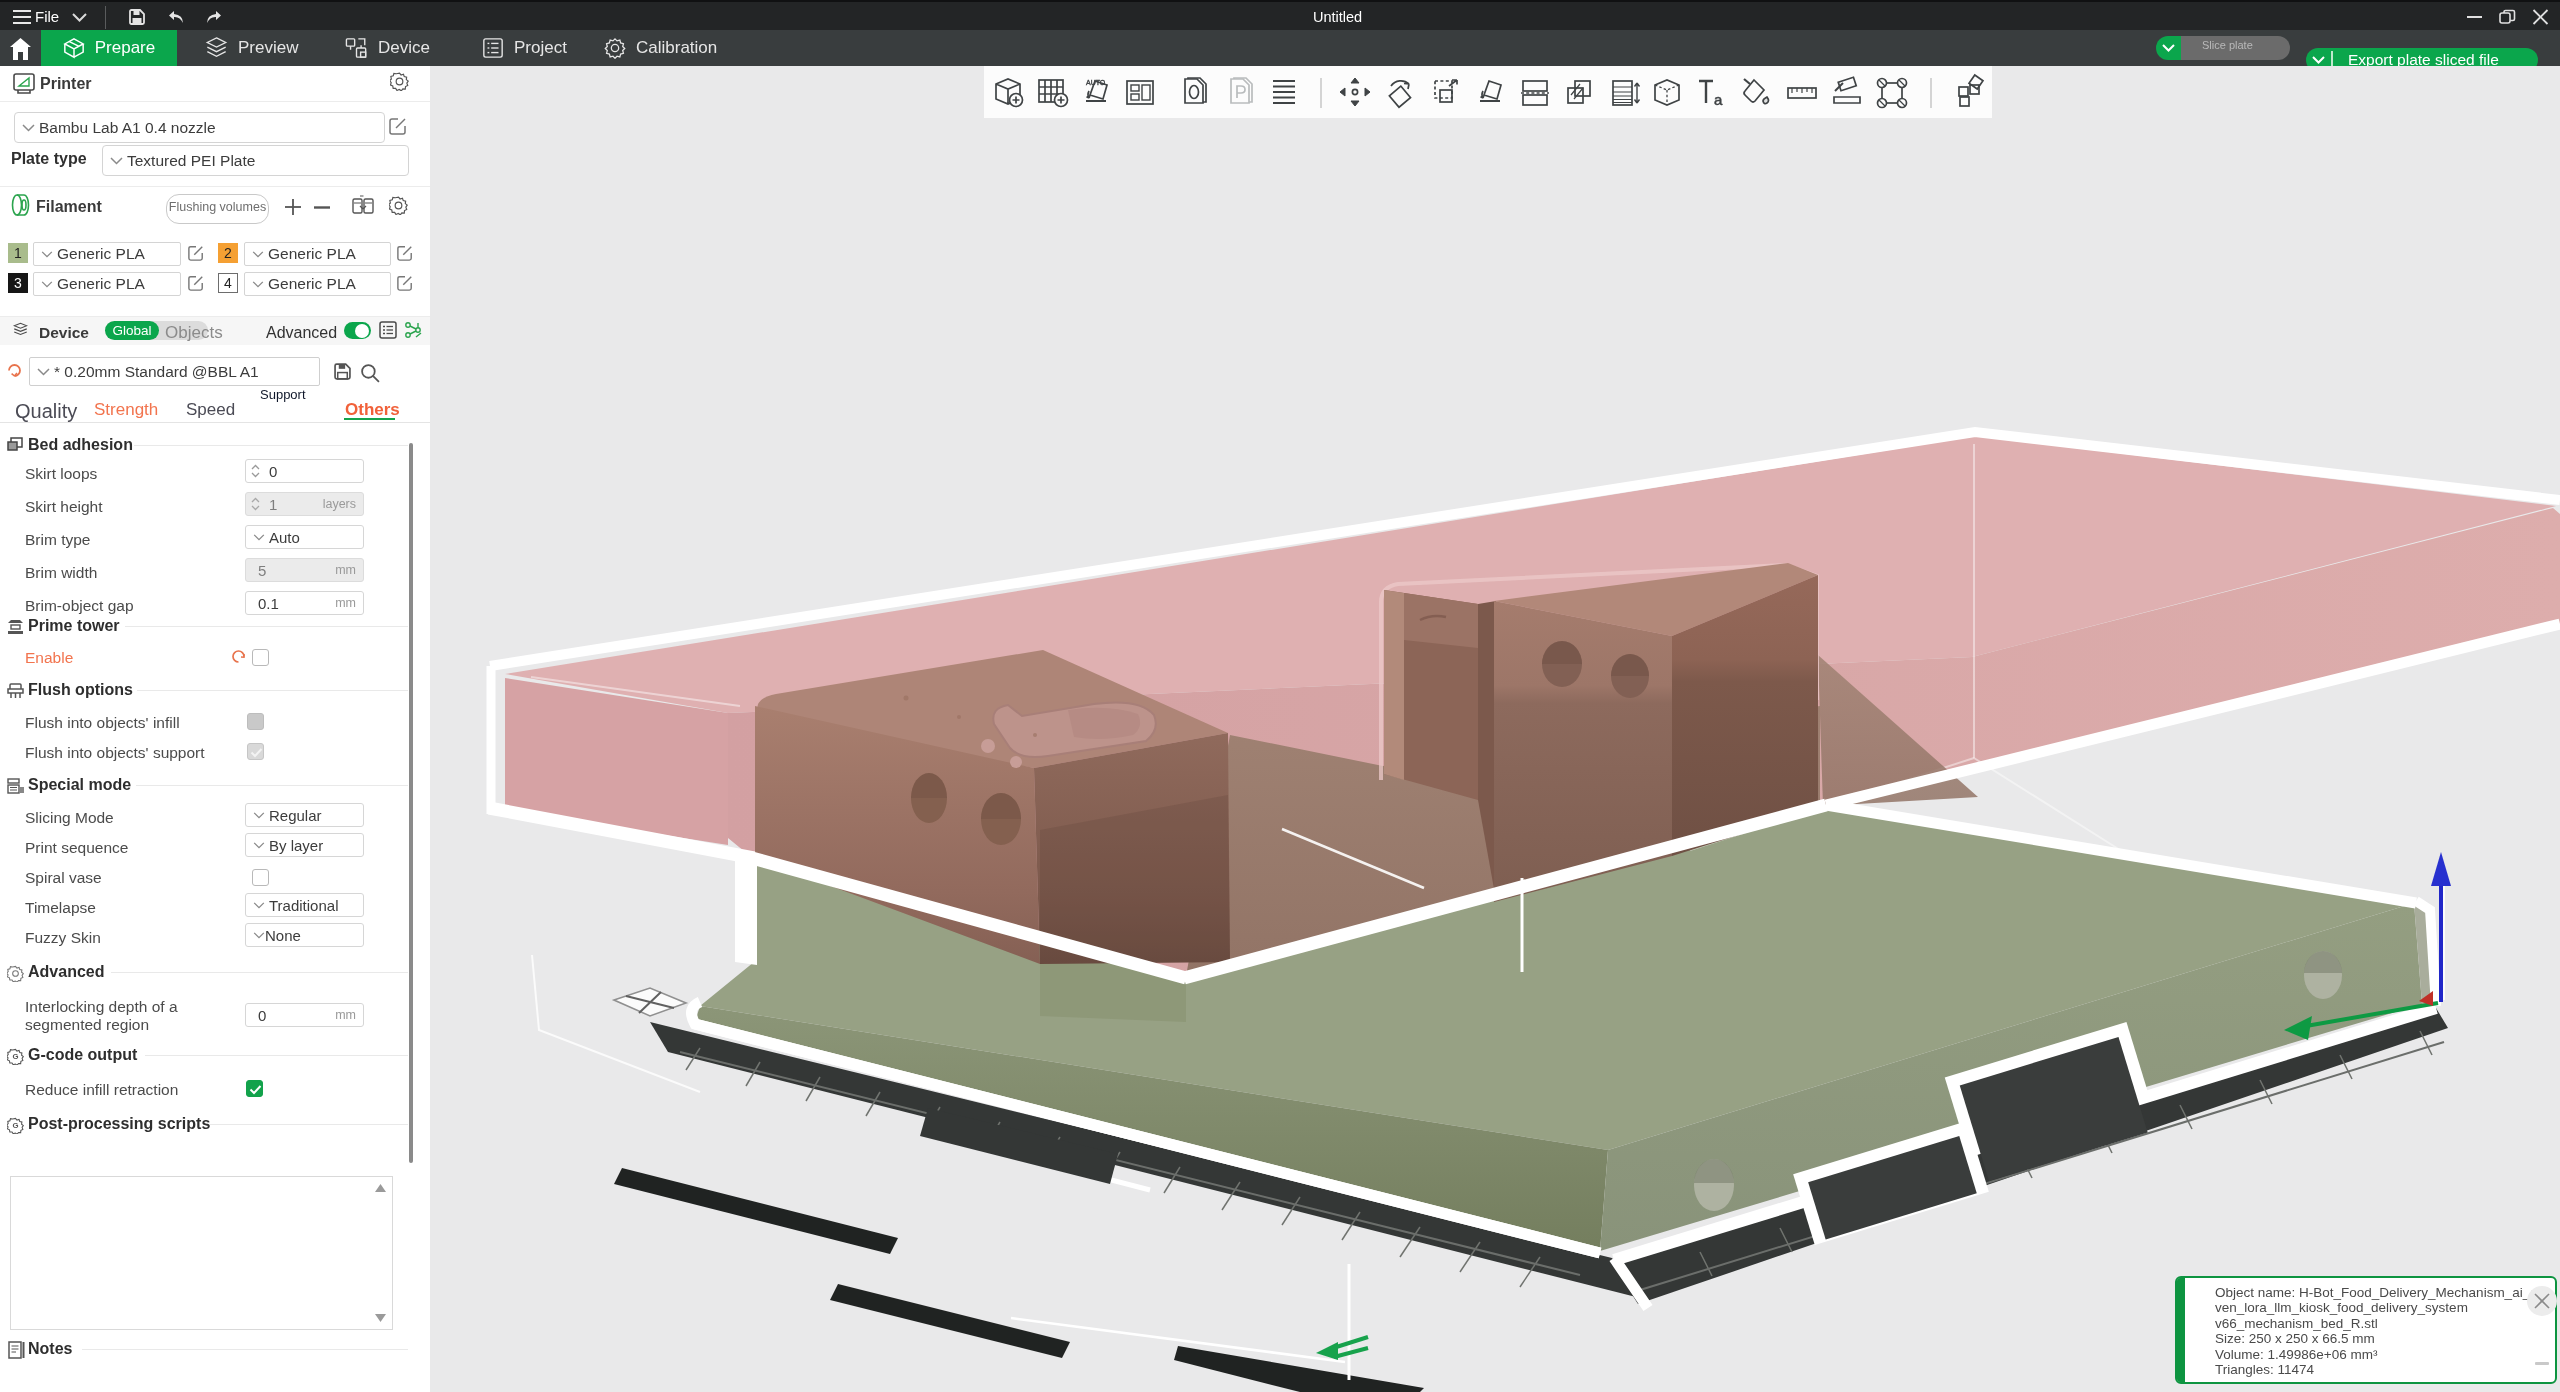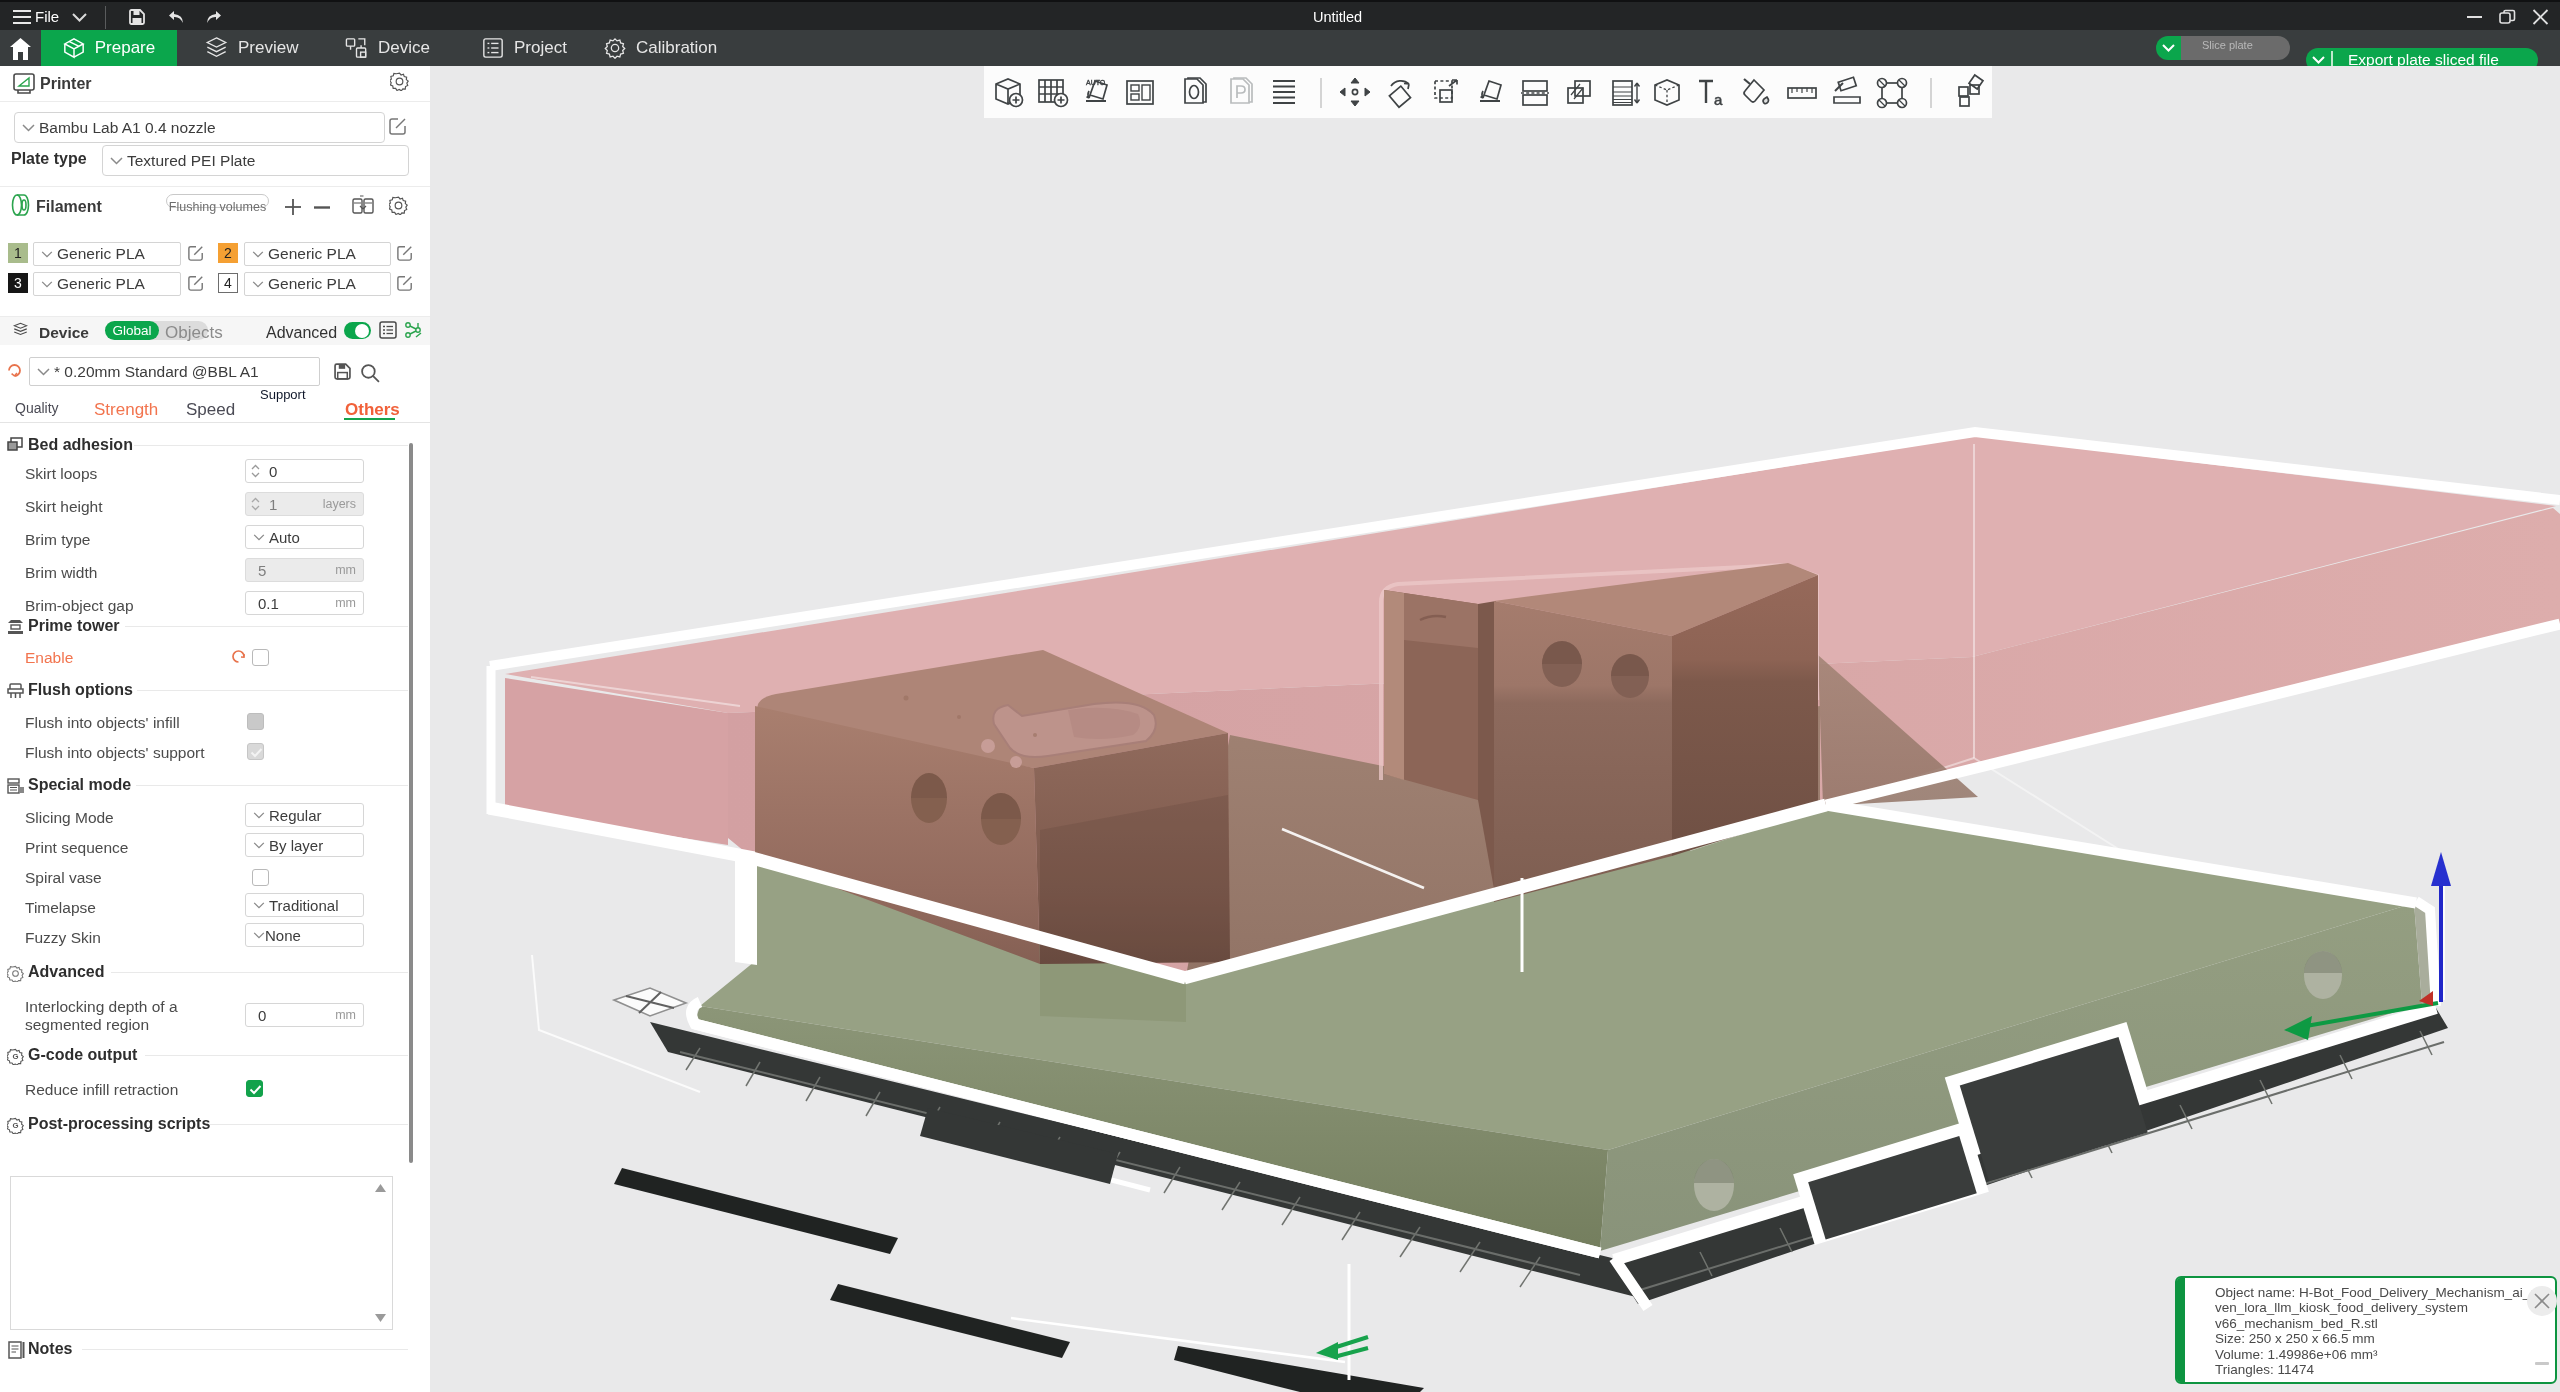--- a/index.html
+++ b/index.html
@@ -180,21 +180,21 @@
 
   <div class="abs" style="left:0;top:120px;width:430px;height:1px;background:#ececec"></div>
   <svg class="abs" style="left:11px;top:128px" width="23" height="22" viewBox="0 0 23 22">
     <g fill="none" stroke="#2ba44e" stroke-width="1.6">
       <ellipse cx="6" cy="11" rx="4.5" ry="10"></ellipse>
       <path d="M6,1 L13,1 M6,21 L13,21 M13,1 A4.5,10 0 0 1 13,21"></path>
       <ellipse cx="13" cy="11" rx="2" ry="5"></ellipse>
     </g>
   </svg>
   <span class="sechead" style="left:36px;top:132px">Filament</span>
-  <div class="abs" style="left:166px;top:128px;width:103px;height:14px;border:1px solid #c9c9c9;border-radius:13px;color:#6e6e6e;font-size:12.5px;text-align:center;line-height:24px;white-space:nowrap">Flushing volumes</div>
+  <div class="abs" style="left:166px;top:128px;width:103px;height:30px;border:1px solid #c9c9c9;border-radius:13px;color:#6e6e6e;font-size:12.5px;text-align:center;line-height:24px;white-space:nowrap">Flushing volumes</div>
   <svg class="abs" style="left:285px;top:133px" width="16" height="16" viewBox="0 0 16 16">
       <g stroke="#555" stroke-width="1.8">
         <line x1="8" y1="0" x2="8" y2="16"></line>
         <line x1="0" y1="8" x2="16" y2="8"></line>
       </g>
     </svg>
   <svg class="abs" style="left:314px;top:140px" width="16" height="3" viewBox="0 0 16 3">
       <line x1="0" y1="1.5" x2="16" y2="1.5" stroke="#555" stroke-width="2.4"></line>
     </svg>
   <svg class="abs" style="left:352px;top:129px" width="23" height="22" viewBox="0 0 23 22">
@@ -299,21 +299,21 @@
   <svg class="abs" style="left:334px;top:297px" width="17" height="17" viewBox="0 0 16 16">
     <path d="M1,2.5 Q1,1 2.5,1 L11,1 L15,5 L15,13.5 Q15,15 13.5,15 L2.5,15 Q1,15 1,13.5 Z" fill="none" stroke="#555" stroke-width="1.6"></path>
     <rect x="4.5" y="1.5" width="6" height="4" fill="#555"></rect>
       <rect x="3.5" y="9" width="9" height="6" fill="none" stroke="#555" stroke-width="1.4"></rect>
   </svg>
   <svg class="abs" style="left:360px;top:297px" width="20" height="20" viewBox="0 0 19 19">
     <circle cx="8" cy="8" r="6" fill="none" stroke="#555" stroke-width="1.7"></circle>
     <line x1="12.5" y1="12.5" x2="18" y2="18" stroke="#555" stroke-width="1.7"></line>
   </svg>
 
-  <span class="abs" style="left:15px;top:334px;font-size:14px;color:#4b4b55">Quality</span>
+  <span class="abs" style="left:15px;top:334px;font-size:20px;color:#4b4b55">Quality</span>
   <span class="abs" style="left:94px;top:334px;font-size:17px;color:#f2744e">Strength</span>
   <span class="abs" style="left:186px;top:334px;font-size:17px;color:#4b4b55">Speed</span>
   <span class="abs" style="left:260px;top:321px;font-size:13px;color:#0f172a">Support</span>
   <span class="abs" style="left:345px;top:334px;font-size:17px;font-weight:bold;color:#f1613a">Others</span>
   <div class="abs" style="left:344px;top:352px;width:51px;height:2px;background:#15a34b"></div>
   <div class="abs" style="left:0;top:356px;width:430px;height:1px;background:#e4e4e4"></div>
 
   <div class="abs" style="left:409px;top:377px;width:4px;height:720px;background:#8a8a8a;border-radius:2px"></div>
 
   <svg class="abs" style="left:7px;top:371px" width="16" height="16" viewBox="0 0 16 16">

